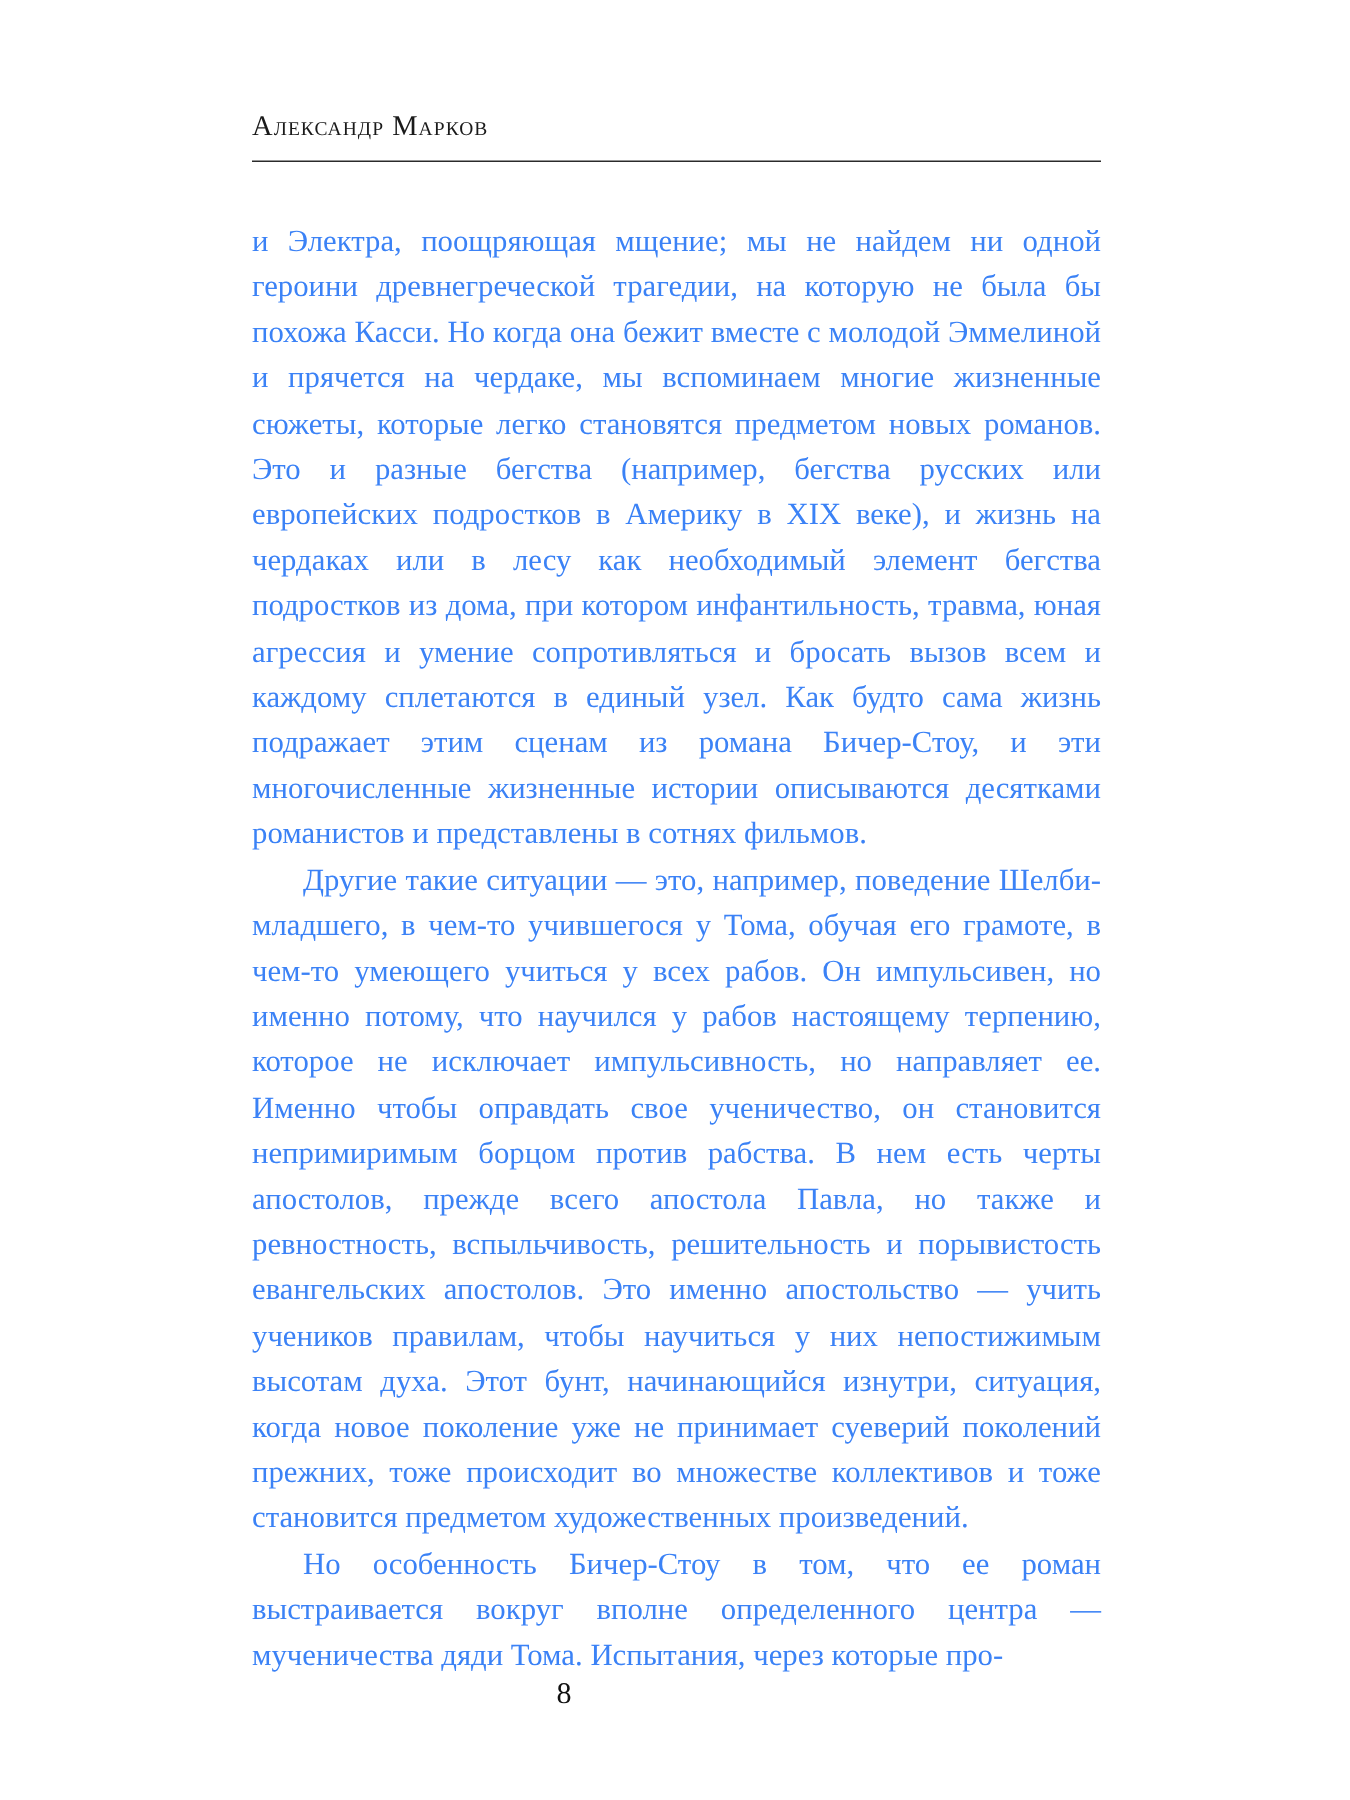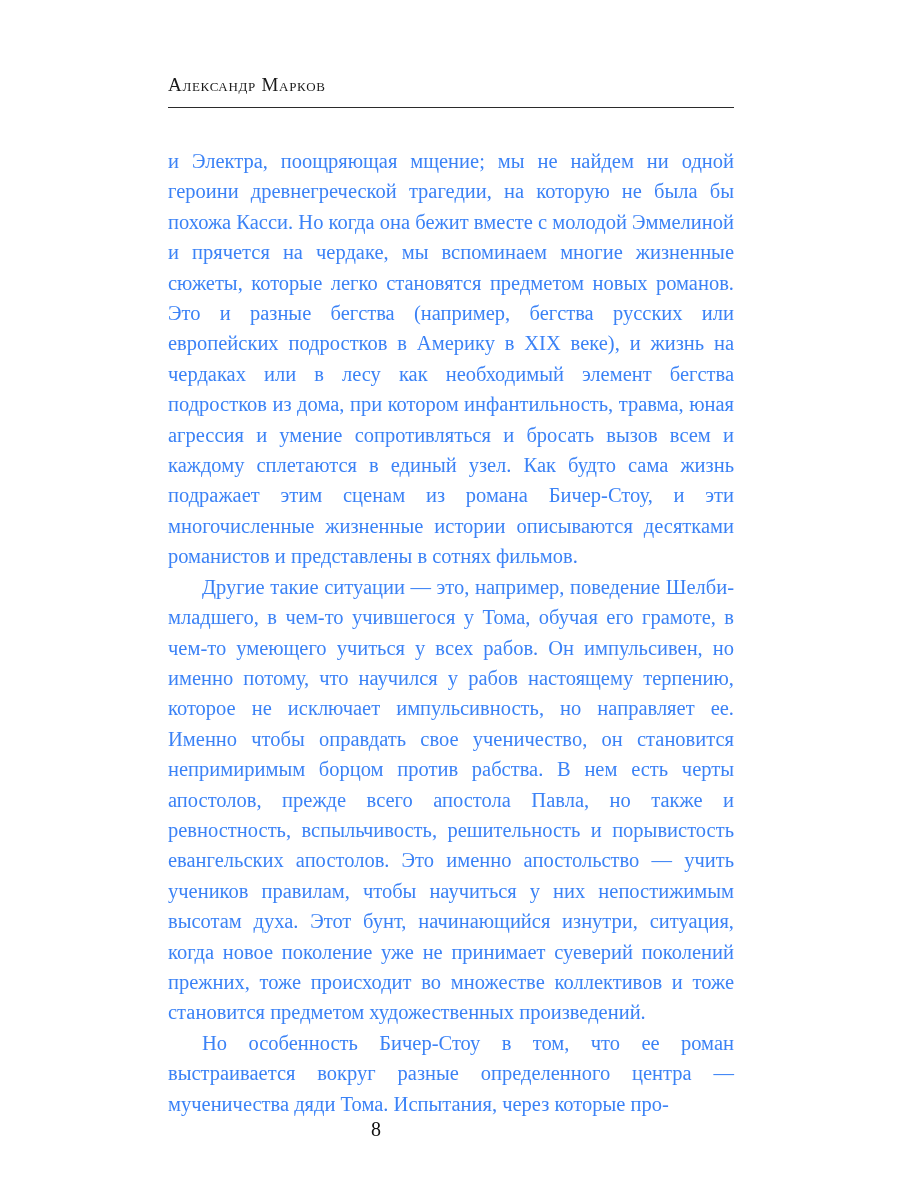--- a/index.html
+++ b/index.html
@@ -74,20 +74,20 @@
 
   <div class="content">
 
     <div class="running-head">Александр Марков</div>
 
     <div class="rule"></div>
 
     <div class="body-text">
       <p>и Электра, поощряющая мщение; мы не найдем ни одной героини древнегреческой трагедии, на которую не была бы похожа Касси. Но когда она бежит вместе с молодой Эммелиной и прячется на чердаке, мы вспоминаем многие жизненные сюжеты, которые легко становятся предметом новых романов. Это и разные бегства (например, бегства русских или европейских подростков в Америку в XIX веке), и жизнь на чердаках или в лесу как необходимый элемент бегства подростков из дома, при котором инфантильность, травма, юная агрессия и умение сопротивляться и бросать вызов всем и каждому сплетаются в единый узел. Как будто сама жизнь подражает этим сценам из романа Бичер-Стоу, и эти многочисленные жизненные истории описываются десятками романистов и представлены в сотнях фильмов.</p>
       <p class="indent">Другие такие ситуации — это, например, поведение Шелби-младшего, в чем-то учившегося у Тома, обучая его грамоте, в чем-то умеющего учиться у всех рабов. Он импульсивен, но именно потому, что научился у рабов настоящему терпению, которое не исключает импульсивность, но направляет ее. Именно чтобы оправдать свое ученичество, он становится непримиримым борцом против рабства. В нем есть черты апостолов, прежде всего апостола Павла, но также и ревностность, вспыльчивость, решительность и порывистость евангельских апостолов. Это именно апостольство — учить учеников правилам, чтобы научиться у них непостижимым высотам духа. Этот бунт, начинающийся изнутри, ситуация, когда новое поколение уже не принимает суеверий поколений прежних, тоже происходит во множестве коллективов и тоже становится предметом художественных произведений.</p>
-      <p class="indent">Но особенность Бичер-Стоу в том, что ее роман выстраивается вокруг разные определенного центра — мученичества дяди Тома. Испытания, через которые про-</p>
+      <p class="indent">Но особенность Бичер-Стоу в том, что ее роман выстраивается вокруг вполне определенного центра — мученичества дяди Тома. Испытания, через которые про-</p>
     </div>
 
   </div>
 
   <div class="folio">8</div>
 
 </div>
 
 </body></html>

